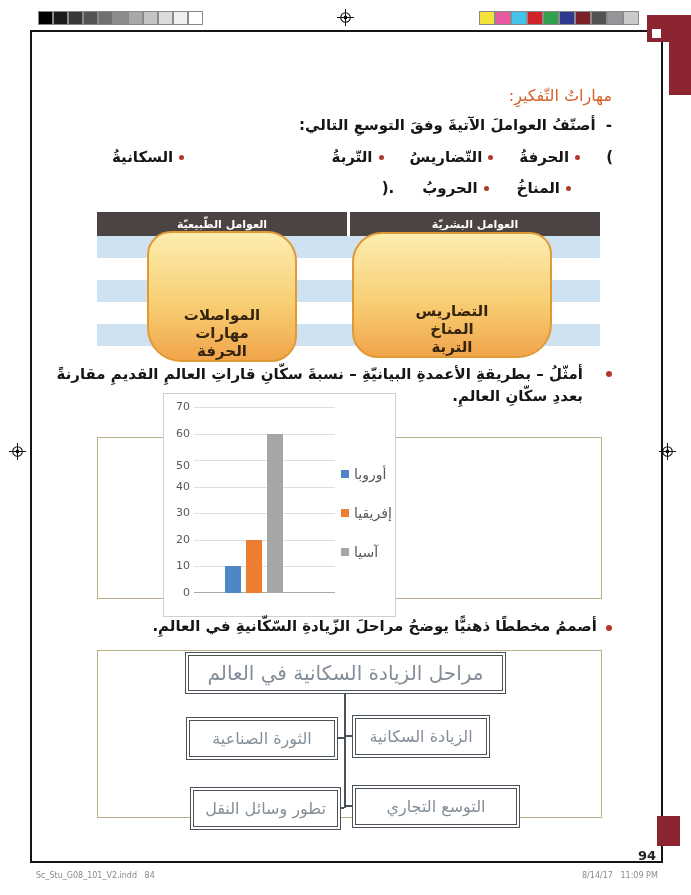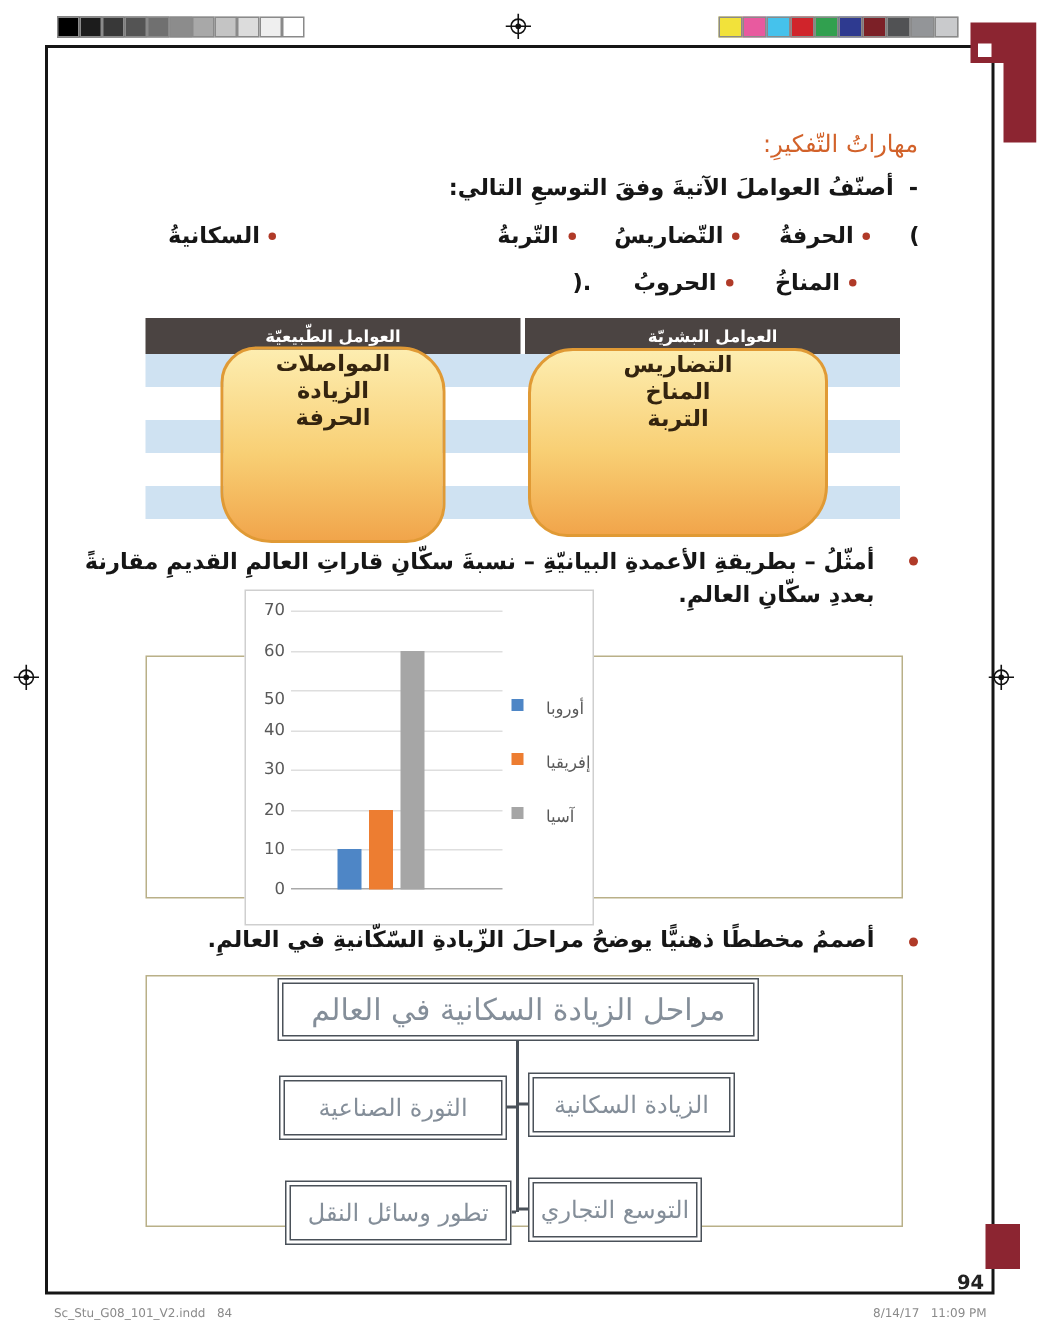--- a/index.html
+++ b/index.html
@@ -33,21 +33,21 @@
   .tab-upper{left:647px;top:15px;width:44px;height:27px;background:var(--maroon-tab)}
   .tab-notch{left:652px;top:29px;width:9px;height:9px;background:#fff}
   .tab-lower{left:669px;top:42px;width:22px;height:53px;background:var(--maroon-tab)}
 
   
   .heading{right:79px;top:86px;font-size:16px;font-weight:normal;color:var(--heading-accent);direction:rtl}
   .task-row{direction:rtl;font-weight:bold;font-size:15px;color:#161616;display:flex;align-items:flex-start}
   .task-row .txt{white-space:nowrap}
   .task1{right:79px;top:116px;gap:10px}
   .task2{right:79px;top:363px;gap:23px;line-height:22px}
-  .task3{right:79px;top:617px;gap:23px}
+  .task3{right:79px;top:617px;gap:9px}
   .dot{width:5px;height:5px;border-radius:50%;background:var(--bullet-red);flex:none}
   .dot.big{width:6px;height:6px;margin-top:8px}
   .items-row{direction:rtl;display:flex;align-items:center;font-weight:bold;font-size:15px;color:#161616}
   .items-row1{left:97px;top:148px;width:516px;gap:26px;padding-left:15px;box-sizing:border-box}
   .items-row2{right:120px;top:179px;gap:28px}
   .item{display:inline-flex;align-items:center;gap:6px}
   .push{margin-right:auto}
   .paren{direction:ltr;unicode-bidi:isolate}
 
   
@@ -56,46 +56,46 @@
   .th{background:var(--table-header-bg);color:#fff;font-size:11px;font-weight:bold;
       display:flex;align-items:center;justify-content:center;direction:rtl}
   .th-natural{width:250px}
   .th-human{flex:1}
   .stripe{height:22px}
   .stripe.blue{background:var(--table-stripe-blue)}
 
   
   .callout{border:2px solid var(--callout-border);
       background:linear-gradient(180deg,var(--callout-fill-top) 0%,#f8cf74 55%,var(--callout-fill-bottom) 100%);
-      display:flex;flex-direction:column;justify-content:flex-start;align-items:center;
+      display:flex;flex-direction:column;justify-content:flex-end;align-items:center;
       font-weight:bold;font-size:15px;color:#34240f;direction:rtl;text-align:center}
   .callout-natural{left:352px;top:232px;width:196px;height:122px;border-radius:30px 22px 34px 26px}
   .callout-human{left:147px;top:231px;width:146px;height:127px;border-radius:24px 30px 26px 34px}
 
   
   .chart-outer-box{left:97px;top:437px;width:503px;height:160px;border:1px solid var(--box-border-tan)}
   .chart-panel{left:163px;top:393px;width:231px;height:222px;background:#fff;border:1px solid #cfcfcf}
   .plot{position:absolute;left:30px;top:13px;width:141px;height:186px}
   .gridline{position:absolute;left:0;right:0;height:1px;background:#dedede}
   .gridline.base{background:#a9a9a9}
   .ytick{position:absolute;left:-28px;width:24px;text-align:right;font-size:11px;color:#595959;line-height:14px}
   .bar{position:absolute;bottom:0}
   .legend{position:absolute;left:177px;top:72px;display:flex;flex-direction:column;gap:23px}
-  .legend-row{display:flex;gap:15px;font-size:11px;color:#595959}
+  .legend-row{display:flex;align-items:center;gap:5px;font-size:14px;color:#595959}
   .swatch{width:8px;height:8px;flex:none}
 
   
   .mindmap-box{left:97px;top:650px;width:503px;height:166px;border:1px solid var(--box-border-tan)}
   .mm-box{border:4px double var(--mindmap-border);color:var(--mindmap-text);background:#fff;
       display:flex;align-items:center;justify-content:center;direction:rtl;text-align:center;box-sizing:border-box}
   .mm-root{left:185px;top:652px;width:321px;height:42px;font-size:20px}
   .mm-node{font-size:16px}
   .mm-r1r{left:352px;top:715px;width:138px;height:43px}
   .mm-r1l{left:186px;top:717px;width:152px;height:43px}
-  .mm-r2r{left:352px;top:785px;width:116px;height:43px}
+  .mm-r2r{left:352px;top:785px;width:168px;height:43px}
   .mm-r2l{left:190px;top:787px;width:151px;height:43px}
   .mm-line{background:var(--mindmap-border)}
   .mm-v{left:344px;top:694px;width:2px;height:114px}
   .h-r1r{left:346px;top:735px;width:6px;height:2px}
   .h-r1l{left:338px;top:737px;width:6px;height:2px}
   .h-r2r{left:346px;top:805px;width:6px;height:2px}
   .h-r2l{left:341px;top:807px;width:3px;height:2px}
 
   
   .page-number{left:638px;top:848px;font-size:13px;font-weight:bold;color:#222}
@@ -218,21 +218,21 @@
     </div>
   </div>
 
   <div class="abs callout callout-natural">
     <div>التضاريس</div>
     <div>المناخ</div>
     <div>التربة</div>
   </div>
   <div class="abs callout callout-human">
     <div>المواصلات</div>
-    <div>الزيادة</div>
+    <div>مهارات</div>
     <div>الحرفة</div>
   </div>
 
   <div class="abs task-row task2">
     <span class="dot big"></span>
     <div>
       <span class="txt">أمثّلُ – بطريقةِ الأعمدةِ البيانيّةِ – نسبةَ سكّانِ قاراتِ العالمِ القديمِ مقارنةً</span><br>
       <span class="txt">بعددِ سكّانِ العالمِ.</span>
     </div>
   </div>

